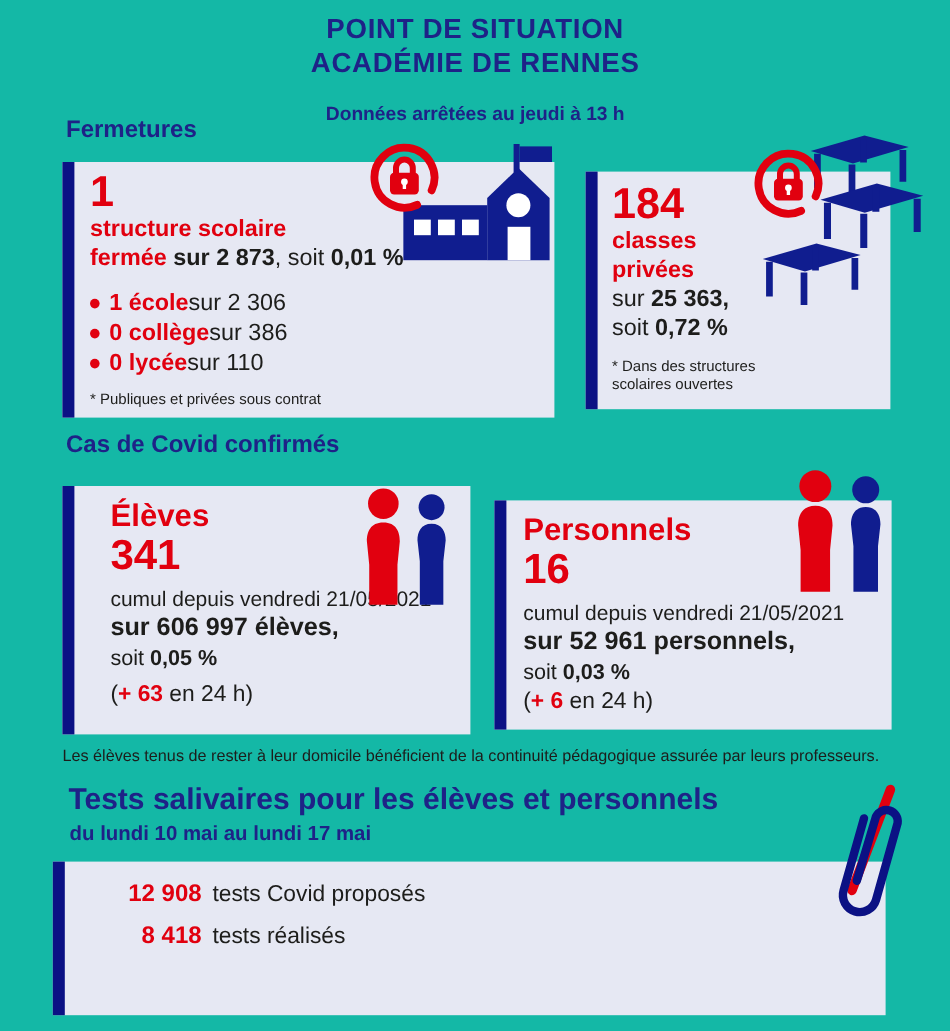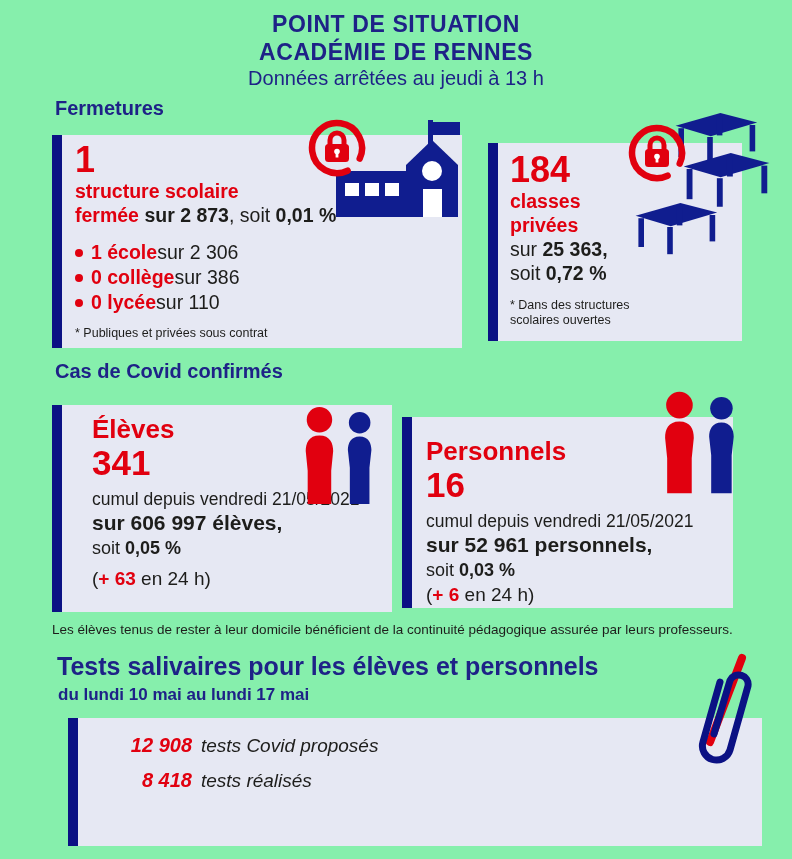--- a/index.html
+++ b/index.html
@@ -1,25 +1,25 @@
 <!DOCTYPE html>
 <html><head>
 <meta charset="utf-8">
 <style>
   html,body { margin:0; padding:0; background:#ffffff; }
   .page {
-    position:relative; width:792px; height:859px; background:#86efac;
+    position:relative; width:792px; height:859px; background:#14b8a6;
     font-family:"Liberation Sans","DejaVu Sans",sans-serif; color:#1d1d1b; overflow:hidden;
   }
   .abs { position:absolute; }
 
   
   .hdr { left:0; top:10px; width:792px; text-align:center; }
   .hdr-title { color:#1e2287; font-size:23px; font-weight:bold; letter-spacing:0.6px; line-height:28px; }
-  .hdr-sub   { color:#1e2287; font-size:20px; font-weight:400; margin-top:1px; }
+  .hdr-sub   { color:#1e2287; font-size:16px; font-weight:700; margin-top:21px; }
 
   
   .section-h { color:#1e2287; font-size:20px; font-weight:bold; }
   .tests-h   { color:#1e2287; font-size:25px; font-weight:bold; }
   .tests-sub { color:#1e2287; font-size:17px; font-weight:600; }
 
   
   .card { background:#e6e8f3; border-left:10px solid #0b1184; box-sizing:border-box; }
 
   .red  { color:#e1000f; }
@@ -152,21 +152,21 @@
     <g fill="#e1000f">
       <circle cx="19" cy="14" r="13"></circle>
       <path d="M19 30 C8 30 5 38 5 46 L7 66 L7 100 L31 100 L31 66 L33 46 C33 38 30 30 19 30 Z"></path>
     </g>
     <g fill="#101d8f">
       <circle cx="60" cy="17" r="11"></circle>
       <path d="M60 31 C51 31 48 38 48 45 L50 63 L50 100 L70 100 L70 63 L72 45 C72 38 69 31 60 31 Z"></path>
     </g>
   </svg>
 
-  <div class="abs card" style="left:402px; top:417px; width:331px; height:191px; padding:19px 14px;">
+  <div class="abs card" style="left:412px; top:417px; width:331px; height:191px; padding:9px 14px;">
     <div class="cas-title">Personnels</div>
     <div class="cas-num">16</div>
     <div class="cas-cumul">cumul depuis vendredi 21/05/2021</div>
     <div class="cas-sur">sur 52 961 personnels,</div>
     <div class="cas-soit"><span>soit </span><span class="b">0,03 %</span></div>
     <div class="cas-delta" style="margin-top:1px;"><span>(</span><span class="red b">+ 6</span><span> en 24 h)</span></div>
   </div>
 
   <svg class="abs" style="left:660px; top:390px;" width="86" height="106" viewBox="0 0 84 102">
     <g fill="#e1000f">
@@ -177,21 +177,21 @@
       <circle cx="60" cy="17" r="11"></circle>
       <path d="M60 31 C51 31 48 38 48 45 L50 63 L50 100 L70 100 L70 63 L72 45 C72 38 69 31 60 31 Z"></path>
     </g>
   </svg>
 
   <div class="abs note" style="left:52px; top:622px; width:700px;">Les élèves tenus de rester à leur domicile bénéficient de la continuité pédagogique assurée par leurs professeurs.</div>
 
   <div class="abs tests-h" style="left:57px; top:652px;">Tests salivaires pour les élèves et personnels</div>
   <div class="abs tests-sub" style="left:58px; top:685px;">du lundi 10 mai au lundi 17 mai</div>
 
-  <div class="abs card" style="left:68px; top:718px; width:694px; height:128px; padding:16px 14px;font-style:italic;">
+  <div class="abs card" style="left:44px; top:718px; width:694px; height:128px; padding:16px 14px;">
     <div class="trow">
         <span class="tnum">12 908</span>
         <span class="tlab">tests Covid proposés</span>
       </div>
     <div class="trow">
         <span class="tnum">8 418</span>
         <span class="tlab">tests réalisés</span>
       </div>
   </div>
 

